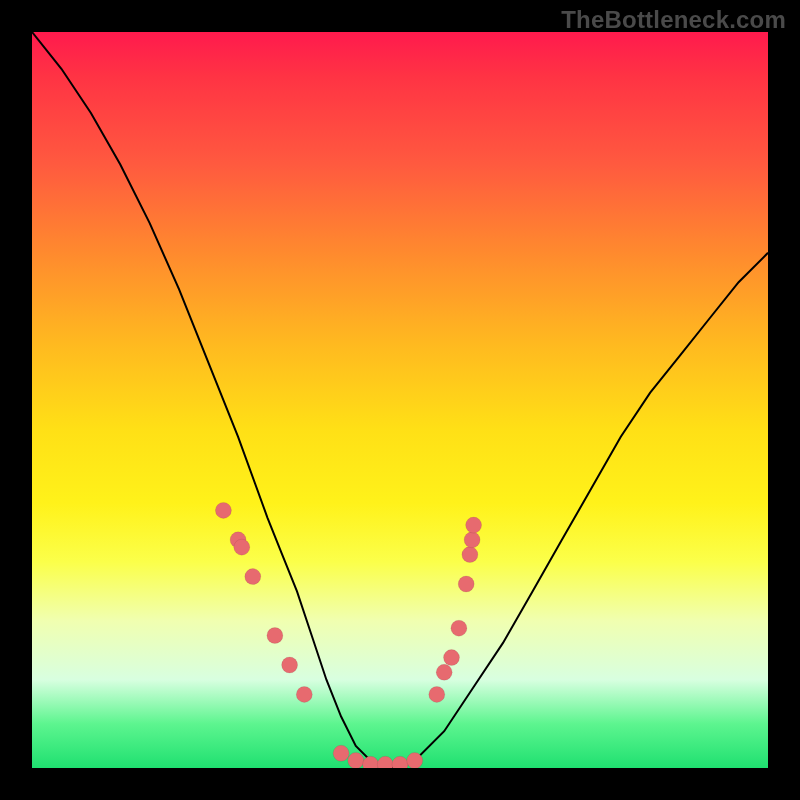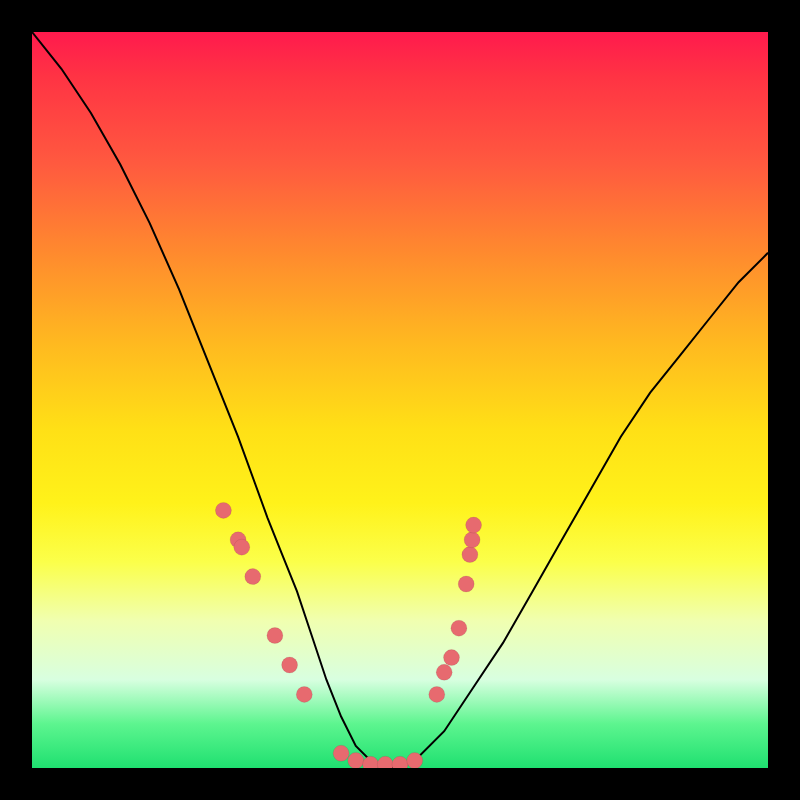--- a/index.html
+++ b/index.html
@@ -56,20 +56,21 @@
   .dot {
     fill: #e76a6f;
     stroke: rgba(0,0,0,0.15);
     stroke-width: 0.5;
   }
 </style>
 </head>
 <body>
 
 <div class="stage">
+  <div class="watermark">TheBottleneck.com</div>
   <div class="plot-area">
     <svg class="curve" viewBox="0 0 736 736">
       <path id="main-curve" d="M0.0 0.0 L29.4 36.8 L58.9 81.0 L88.3 132.5 L117.8 191.4 L147.2 257.6 L176.6 331.2 L206.1 404.8 L235.5 485.8 L250.2 522.6 L265.0 559.4 L279.7 603.5 L294.4 647.7 L309.1 684.5 L323.8 713.9 L338.6 728.6 L353.3 736.0 L368.0 736.0 L382.7 728.6 L412.2 699.2 L441.6 655.0 L471.0 610.9 L500.5 559.4 L529.9 507.8 L559.4 456.3 L588.8 404.8 L618.2 360.6 L647.7 323.8 L677.1 287.0 L706.6 250.2 L736.0 220.8"></path>
       <g id="dots">
           <circle class="dot" cx="191.4" cy="478.4" r="8"></circle>
           <circle class="dot" cx="206.1" cy="507.8" r="8"></circle>
           <circle class="dot" cx="209.8" cy="515.2" r="8"></circle>
           <circle class="dot" cx="220.8" cy="544.6" r="8"></circle>
           <circle class="dot" cx="242.9" cy="603.5" r="8"></circle>
           <circle class="dot" cx="257.6" cy="633.0" r="8"></circle>

